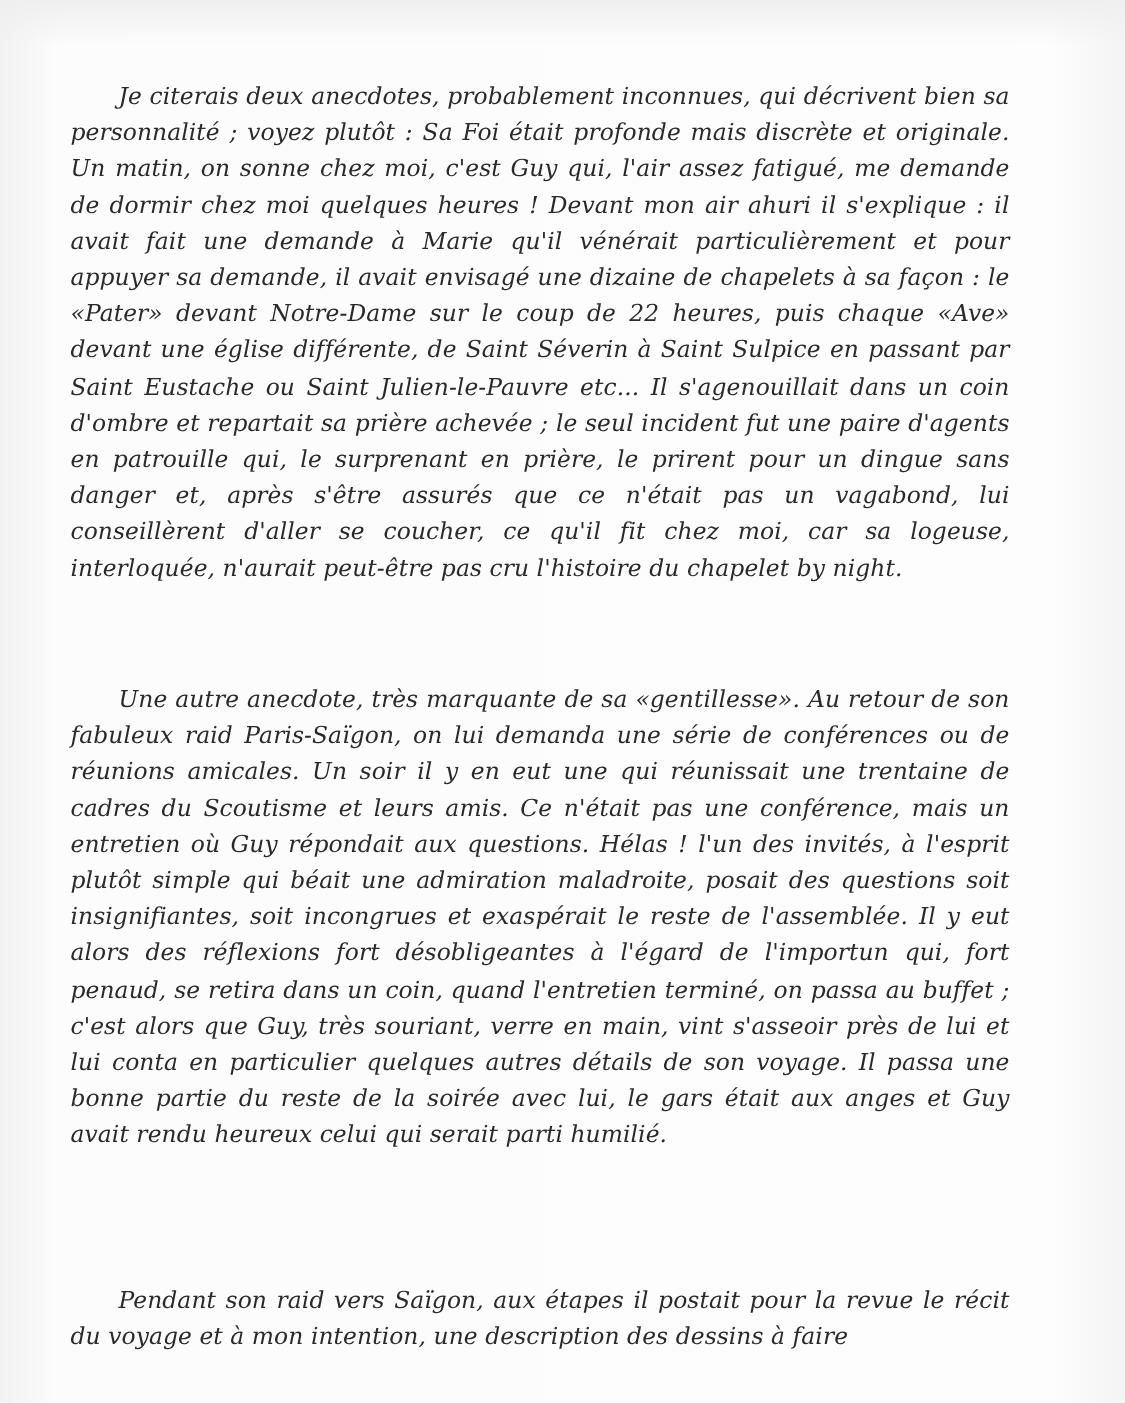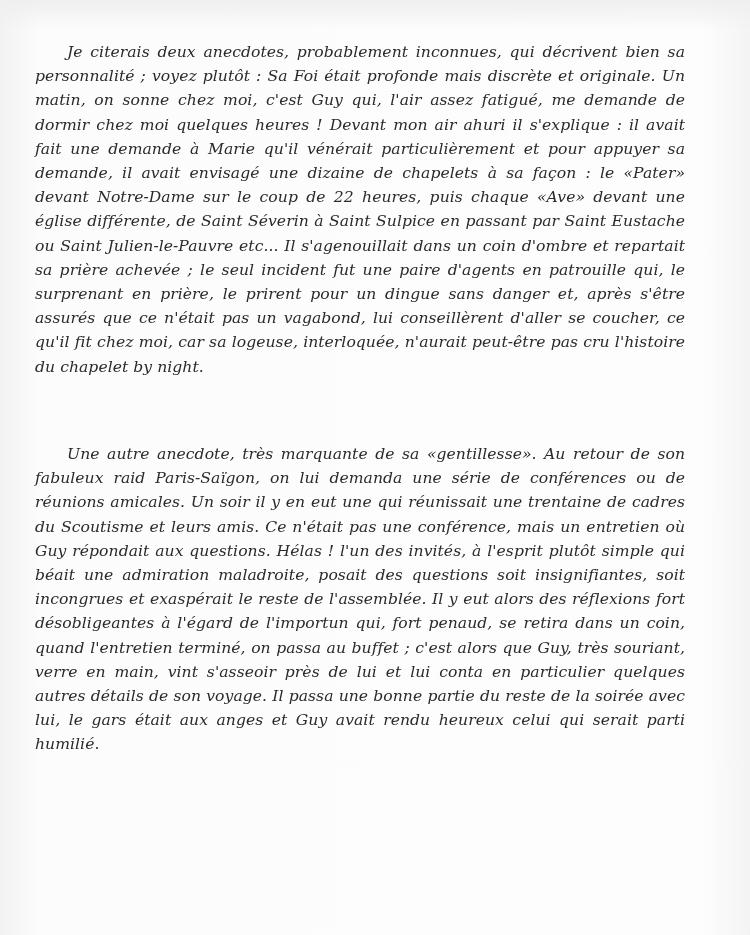--- a/index.html
+++ b/index.html
@@ -28,34 +28,37 @@
     width: 650px;
     font-family: "DejaVu Serif", serif;
     font-style: italic;
     font-size: 15.6px;
     color: #2a2a2a;
     line-height: 24.2px;
     text-align: justify;
     letter-spacing: 0.05px;
   }
   .para {
-    margin: 0;
+    margin: 12px;
     text-indent: 32px;
   }
   #p1 { top: 40px; }
   #p2 { top: 442px; }
   #p3 { top: 843px; }
 </style>
 </head>
 <body>
 
 <div class="page">
   <div class="bleed"></div>
 
   <div class="text-block" id="p1">
     <p class="para">Je citerais deux anecdotes, probablement inconnues, qui décrivent bien sa personnalité ; voyez plutôt : Sa Foi était profonde mais discrète et originale. Un matin, on sonne chez moi, c'est Guy qui, l'air assez fatigué, me demande de dormir chez moi quelques heures ! Devant mon air ahuri il s'explique : il avait fait une demande à Marie qu'il vénérait particulièrement et pour appuyer sa demande, il avait envisagé une dizaine de chapelets à sa façon : le «Pater» devant Notre-Dame sur le coup de 22 heures, puis chaque «Ave» devant une église différente, de Saint Séverin à Saint Sulpice en passant par Saint Eustache ou Saint Julien-le-Pauvre etc... Il s'agenouillait dans un coin d'ombre et repartait sa prière achevée ; le seul incident fut une paire d'agents en patrouille qui, le surprenant en prière, le prirent pour un dingue sans danger et, après s'être assurés que ce n'était pas un vagabond, lui conseillèrent d'aller se coucher, ce qu'il fit chez moi, car sa logeuse, interloquée, n'aurait peut-être pas cru l'histoire du chapelet by night.</p>
   </div>
 
   <div class="text-block" id="p2">
     <p class="para">Une autre anecdote, très marquante de sa «gentillesse». Au retour de son fabuleux raid Paris-Saïgon, on lui demanda une série de conférences ou de réunions amicales. Un soir il y en eut une qui réunissait une trentaine de cadres du Scoutisme et leurs amis. Ce n'était pas une conférence, mais un entretien où Guy répondait aux questions. Hélas ! l'un des invités, à l'esprit plutôt simple qui béait une admiration maladroite, posait des questions soit insignifiantes, soit incongrues et exaspérait le reste de l'assemblée. Il y eut alors des réflexions fort désobligeantes à l'égard de l'importun qui, fort penaud, se retira dans un coin, quand l'entretien terminé, on passa au buffet ; c'est alors que Guy, très souriant, verre en main, vint s'asseoir près de lui et lui conta en particulier quelques autres détails de son voyage. Il passa une bonne partie du reste de la soirée avec lui, le gars était aux anges et Guy avait rendu heureux celui qui serait parti humilié.</p>
   </div>
 
+  <div class="text-block" id="p3">
+    <p class="para">Pendant son raid vers Saïgon, aux étapes il postait pour la revue le récit du voyage et à mon intention, une description des dessins à faire</p>
+  </div>
 </div>
 
 </body></html>

